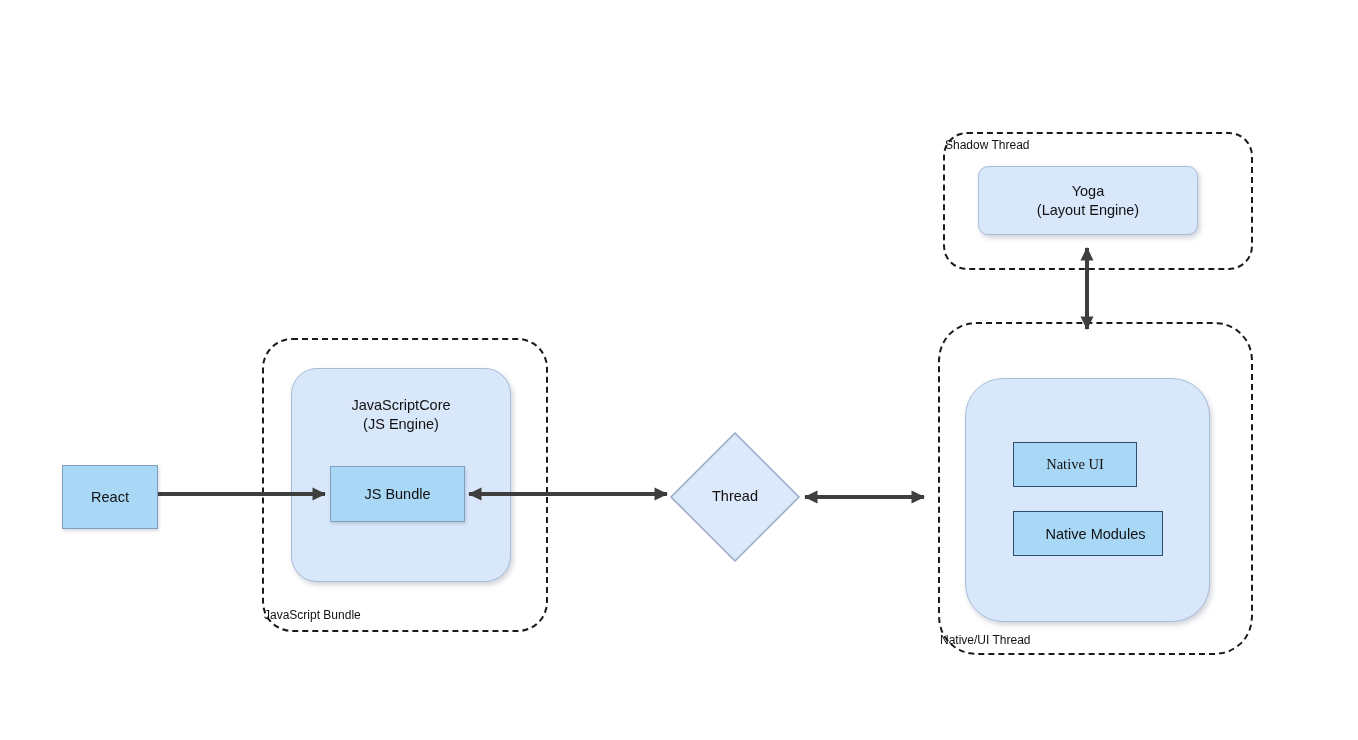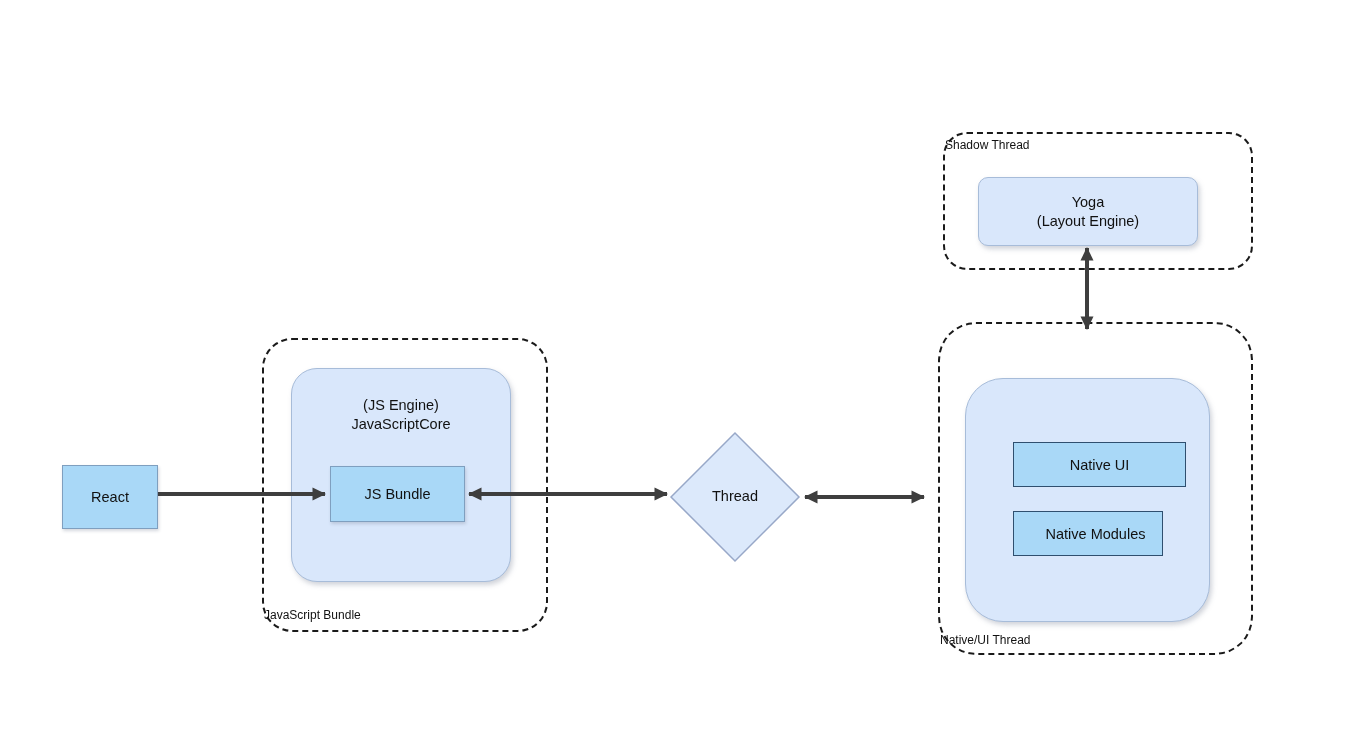--- a/index.html
+++ b/index.html
@@ -89,52 +89,52 @@
 <body>
 
 <div id="stage">
 
   <div class="thread" style="left:262px; top:338px; width:286px; height:294px; border-radius:30px;">
     <div class="thread-label" style="bottom:8px;">JavaScript Bundle</div>
   </div>
 
   <div class="container-box" style="left:291px; top:368px; width:220px; height:214px; border-radius:26px;">
     <div class="two-line" style="top:27px;">
+      <div>JavaScriptCore</div>
       <div>(JS Engine)</div>
-      <div>JavaScriptCore</div>
     </div>
   </div>
 
   <div class="node-box border-soft" style="left:62px; top:465px; width:96px; height:64px;">
     <span>React</span>
   </div>
 
   <div class="node-box border-soft" style="left:330px; top:466px; width:135px; height:56px;">
     <span>JS Bundle</span>
   </div>
 
   <div class="thread" style="left:943px; top:132px; width:310px; height:138px; border-radius:24px;">
     <div class="thread-label" style="top:4px;">Shadow Thread</div>
   </div>
 
-  <div class="container-box" style="left:978px; top:166px; width:220px; height:69px; border-radius:10px;margin-top:11px;">
+  <div class="container-box" style="left:978px; top:166px; width:220px; height:69px; border-radius:10px;">
     <div class="centered-label">
       <div>Yoga</div>
       <div>(Layout Engine)</div>
     </div>
   </div>
 
   <div class="thread" style="left:938px; top:322px; width:315px; height:333px; border-radius:38px;">
     <div class="thread-label" style="bottom:6px;">Native/UI Thread</div>
   </div>
 
   <div class="container-box" style="left:965px; top:378px; width:245px; height:244px; border-radius:38px;">
   </div>
 
-  <div class="node-box border-dark" style="left:1013px; top:442px; width:173px; height:45px;">
+  <div class="node-box border-dark" style="left:1013px; top:442px; width:124px; height:45px;font-family:Liberation Serif, serif;">
     <span>Native UI</span>
   </div>
 
   <div class="node-box border-dark" style="left:1013px; top:511px; width:150px; height:45px;padding-left:15px;">
     <span>Native Modules</span>
   </div>
 
   <svg id="shape-layer">
     <polygon points="671,497 735,433 799,497 735,561" fill="#dce9fb" stroke="#98a8c8" stroke-width="1.5"></polygon>
   </svg>

